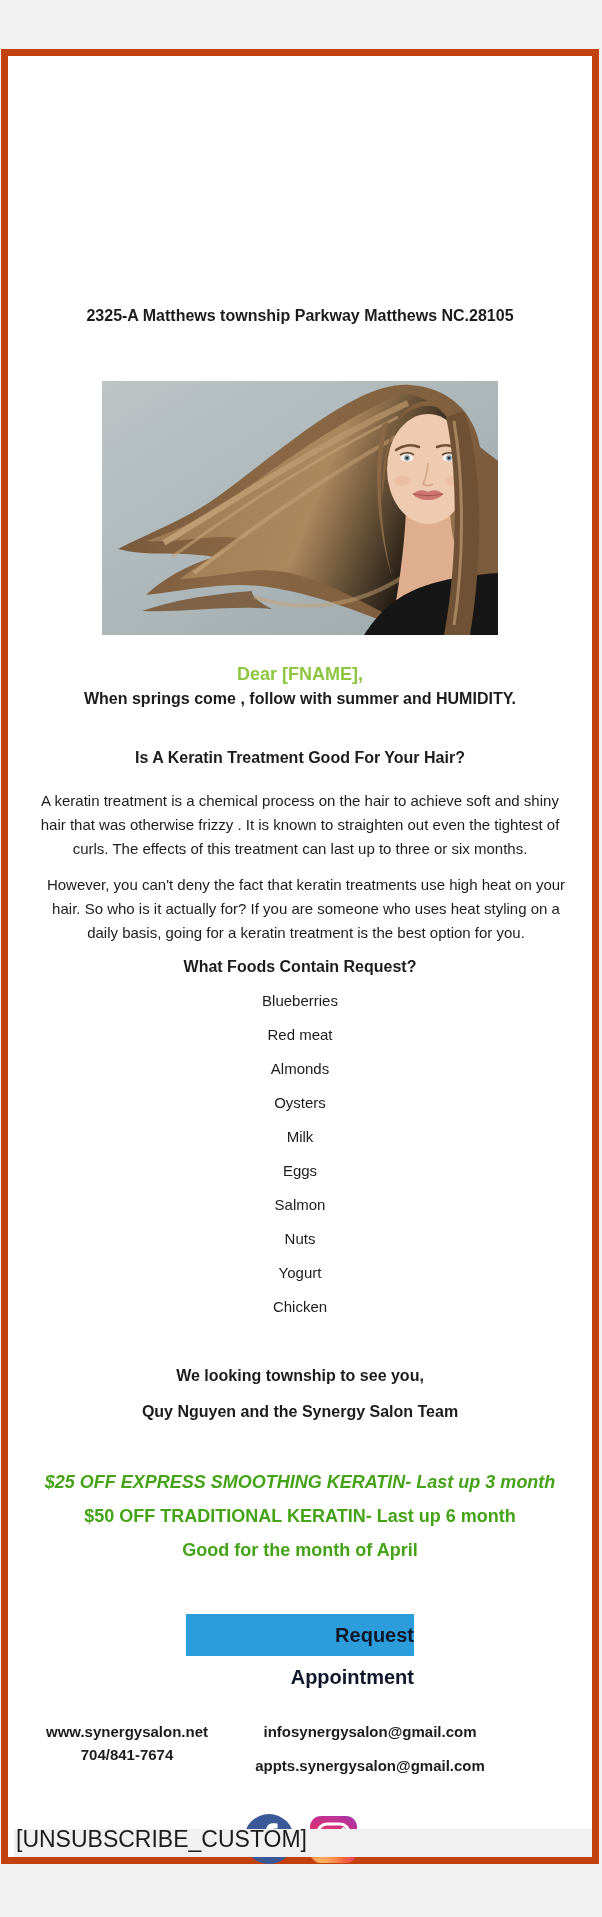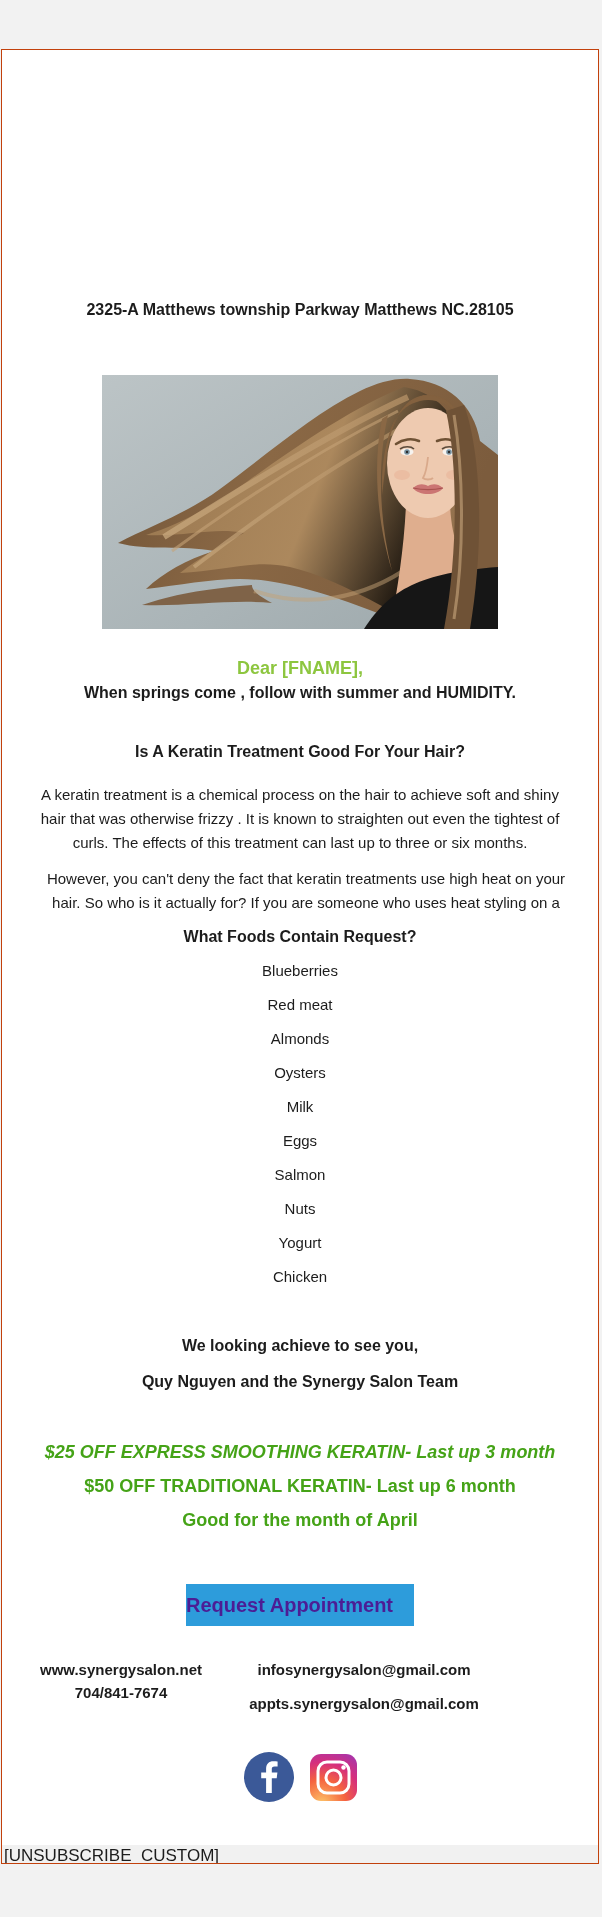--- a/index.html
+++ b/index.html
@@ -5,21 +5,21 @@
   * { box-sizing: border-box; margin: 0; padding: 0; }
   html, body { background: #f2f2f2; }
   body {
     width: 602px; height: 1917px; margin: 0 auto; position: relative;
     font-family: "Liberation Sans", "DejaVu Sans", sans-serif;
     color: #1c1c1c;
   }
   .card {
     position: absolute; top: 49px; left: 1px;
     width: 598px; height: 1815px;
-    background: #ffffff; border: 1px solid #c2410c;
+    background: #ffffff; border: 7px solid #c2410c;
   }
   .content { padding-top: 250px; text-align: center; }
 
   .address { font-size: 16px; line-height: 20px; font-weight: bold; }
 
   .hero {
     width: 396px; height: 254px; margin: 55px auto 0;
     overflow: hidden;
   }
   .hero svg { display: block; }
@@ -38,40 +38,41 @@
   .signoff1 { margin-top: 49px; font-size: 16px; line-height: 20px; font-weight: bold; }
   .signoff2 { margin-top: 16px; font-size: 16px; line-height: 20px; font-weight: bold; }
 
   .promo { font-size: 18px; line-height: 24px; font-weight: bold; color: #45a317; }
   .promo.first { margin-top: 48px; font-style: italic; }
   .promo + .promo { margin-top: 10px; }
 
   .btn-row { margin-top: 52px; }
   .cta-btn {
     display: inline-block; width: 228px; height: 42px; line-height: 42px;
-    background: #2d9cdb; color: #4c1d95; font-size: 20px; font-weight: bold;
-    text-align: left; border: none; cursor: pointer;
+    background: #2d9cdb; color: #0f172a; font-size: 20px; font-weight: bold;
+    text-align: right; border: none; cursor: pointer;
     font-family: "Liberation Sans", "DejaVu Sans", sans-serif;
+    padding-left: 22px;
   }
 
   .contact { margin-top: 34px; display: flex; text-align: center; padding: 0 10px; }
   .contact-col-left  { width: 218px; }
   .contact-col-right { width: 268px; }
   .contact .c-line { font-size: 15px; line-height: 20px; font-weight: bold; }
   .contact-col-left  .c-line + .c-line { margin-top: 3px; }
   .contact-col-right .c-line + .c-line { margin-top: 14px; }
 
   .social { margin-top: 38px; display: flex; justify-content: center; align-items: center; gap: 16px; }
   .social-btn { width: 50px; height: 50px; cursor: pointer; }
   .social-btn svg { display: block; }
 
   .unsub-strip {
-    position: absolute; left: 0; right: 0; bottom: 0; height: 18px;
+    position: absolute; left: 6px; right: 0; bottom: 0; height: 28px;
     background: #f1f1f1; text-align: left;
-    font-size: 17px; line-height: 21px; color: #1c1c1c; padding-left: 2px;
+    font-size: 23px; line-height: 21px; color: #1c1c1c; padding-left: 2px;
     white-space: nowrap; overflow: hidden;
   }
 </style>
 </head>
 <body>
 
 <div class="card">
   <div class="content">
 
     <div class="address">2325-A Matthews township Parkway Matthews NC.28105</div>
@@ -167,38 +168,39 @@
 
     <div class="para">
       <div class="line">A keratin treatment is a chemical process on the hair to achieve soft and shiny</div>
       <div class="line">hair that was otherwise frizzy . It is known to straighten out even the tightest of</div>
       <div class="line">curls. The effects of this treatment can last up to three or six months.</div>
     </div>
 
     <div class="para">
       <div class="line">However, you can't deny the fact that keratin treatments use high heat on your</div>
       <div class="line">hair. So who is it actually for? If you are someone who uses heat styling on a</div>
+      <div class="line">daily basis, going for a keratin treatment is the best option for you.</div>
     </div>
 
     <div class="h-foods">What Foods Contain Request?</div>
 
     <div>
       <div class="food">Blueberries</div>
       <div class="food">Red meat</div>
       <div class="food">Almonds</div>
       <div class="food">Oysters</div>
       <div class="food">Milk</div>
       <div class="food">Eggs</div>
       <div class="food">Salmon</div>
       <div class="food">Nuts</div>
       <div class="food">Yogurt</div>
       <div class="food">Chicken</div>
     </div>
 
-    <div class="signoff1">We looking achieve to see you,</div>
+    <div class="signoff1">We looking township to see you,</div>
     <div class="signoff2">Quy Nguyen and the Synergy Salon Team</div>
 
     <div class="promo first">$25 OFF EXPRESS SMOOTHING KERATIN- Last up 3 month</div>
     <div class="promo">$50 OFF TRADITIONAL KERATIN- Last up 6 month</div>
     <div class="promo">Good for the month of April</div>
 
     <div class="btn-row">
       <button class="cta-btn">Request Appointment</button>
     </div>
 

